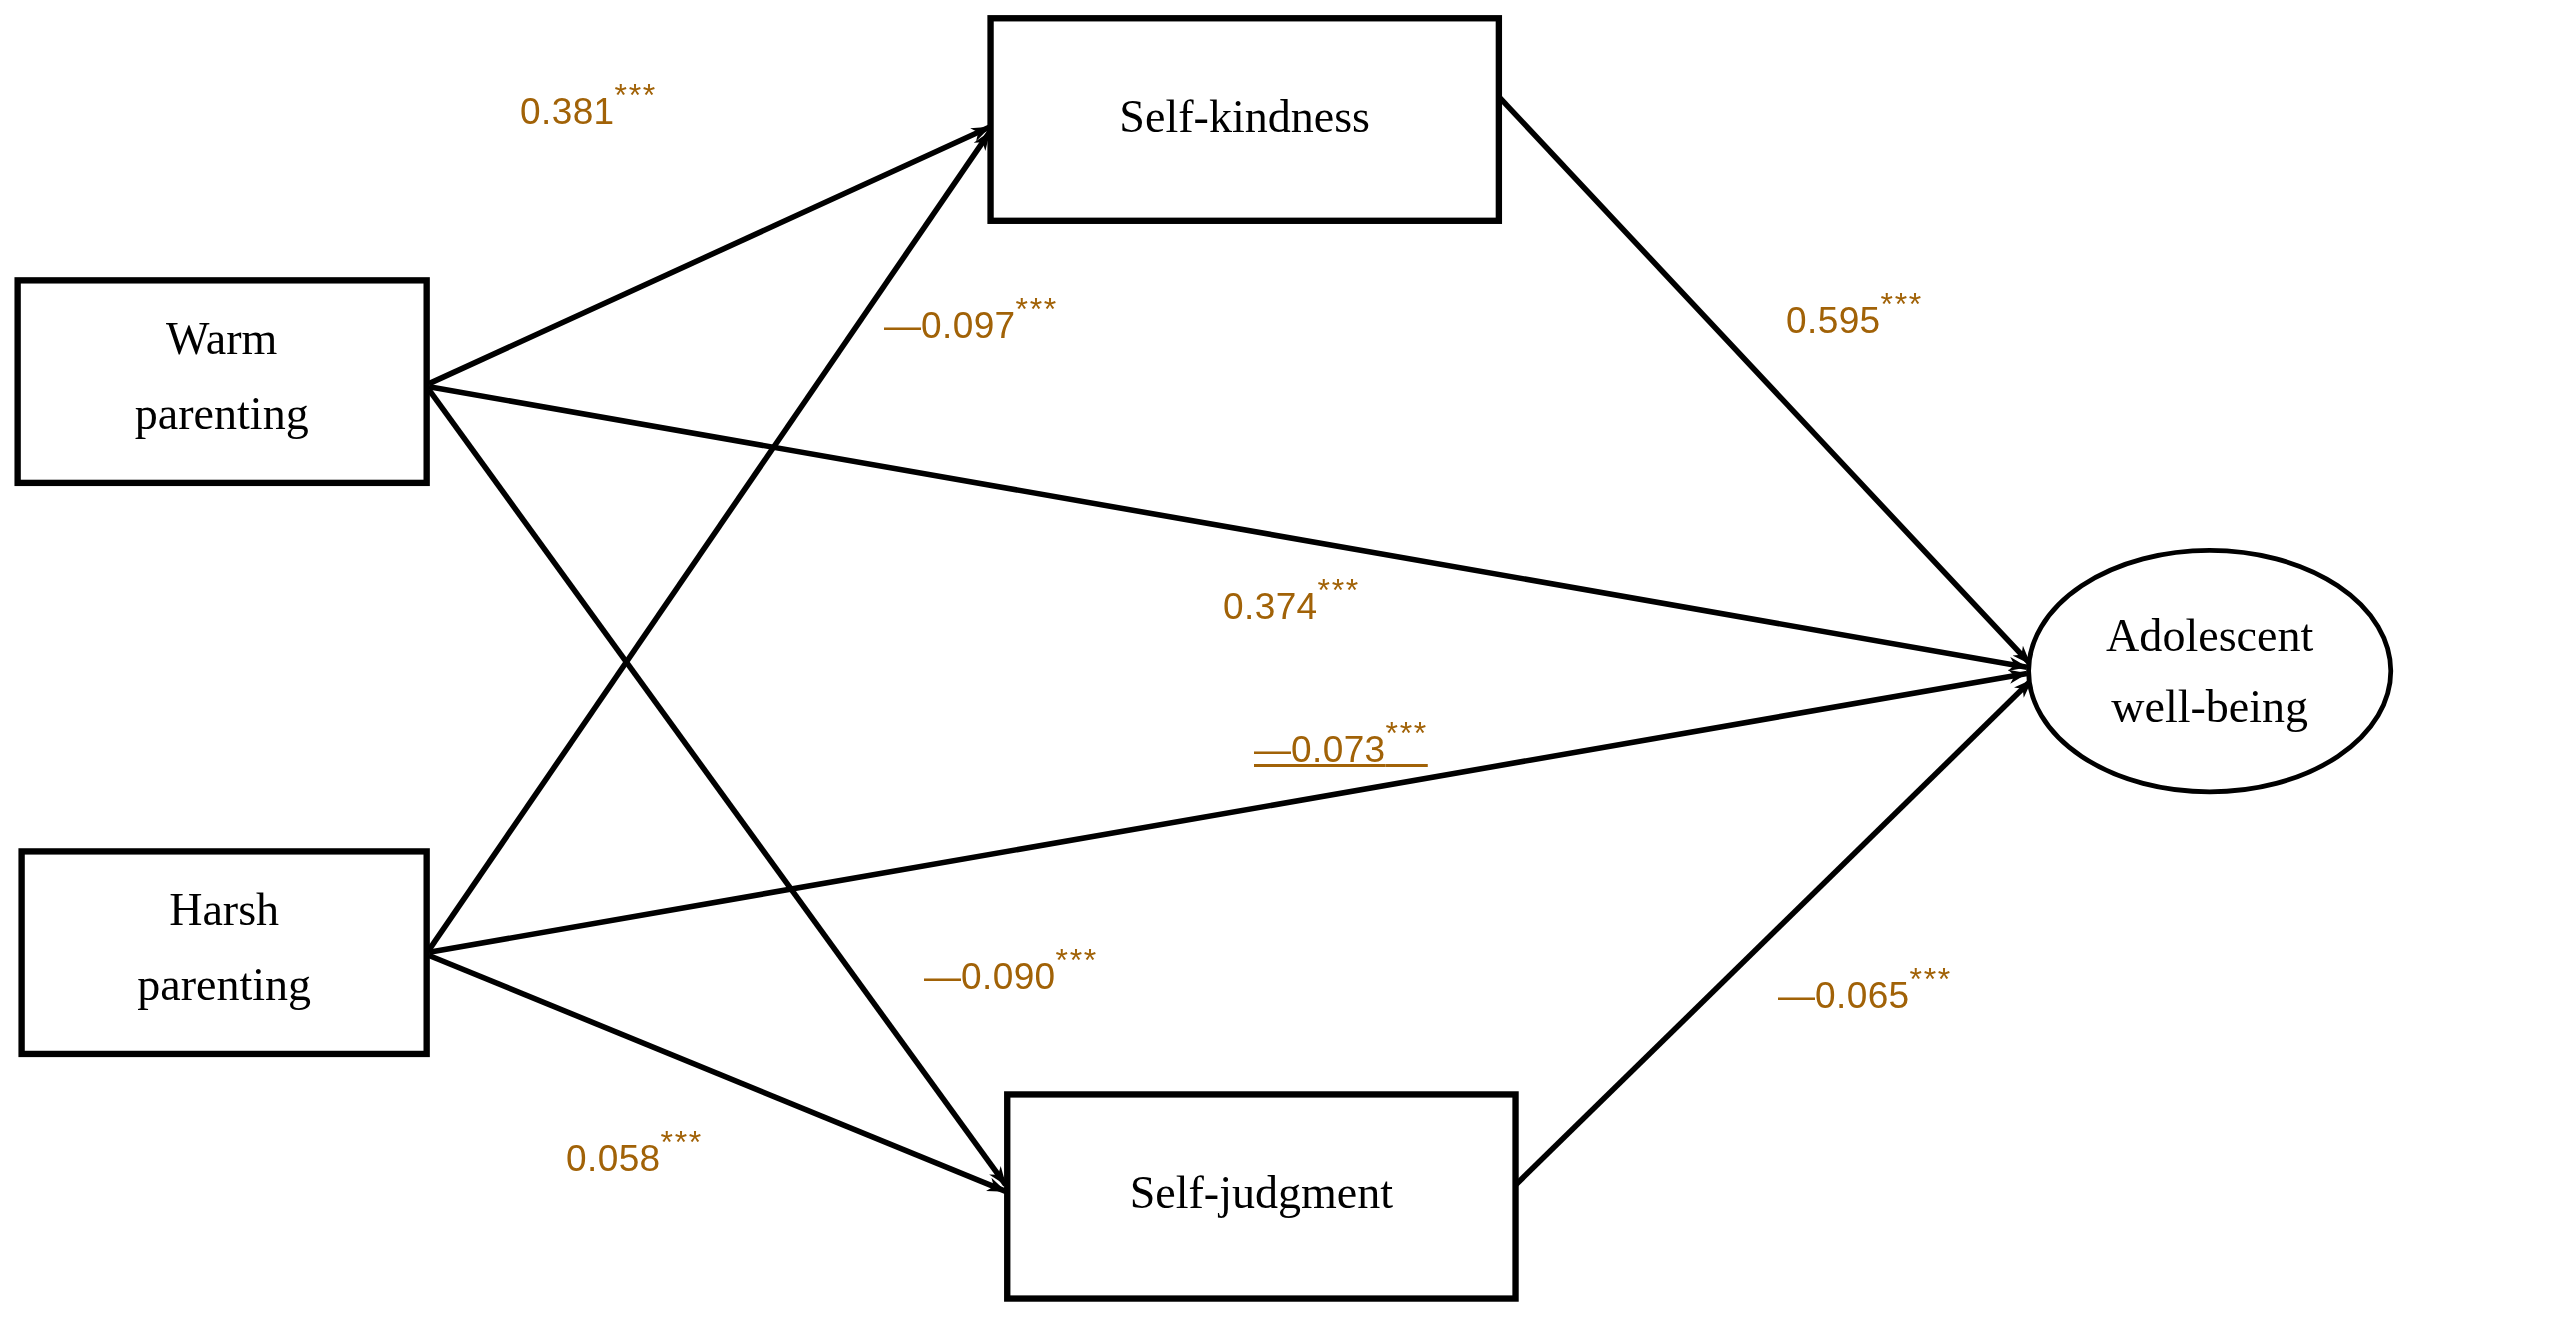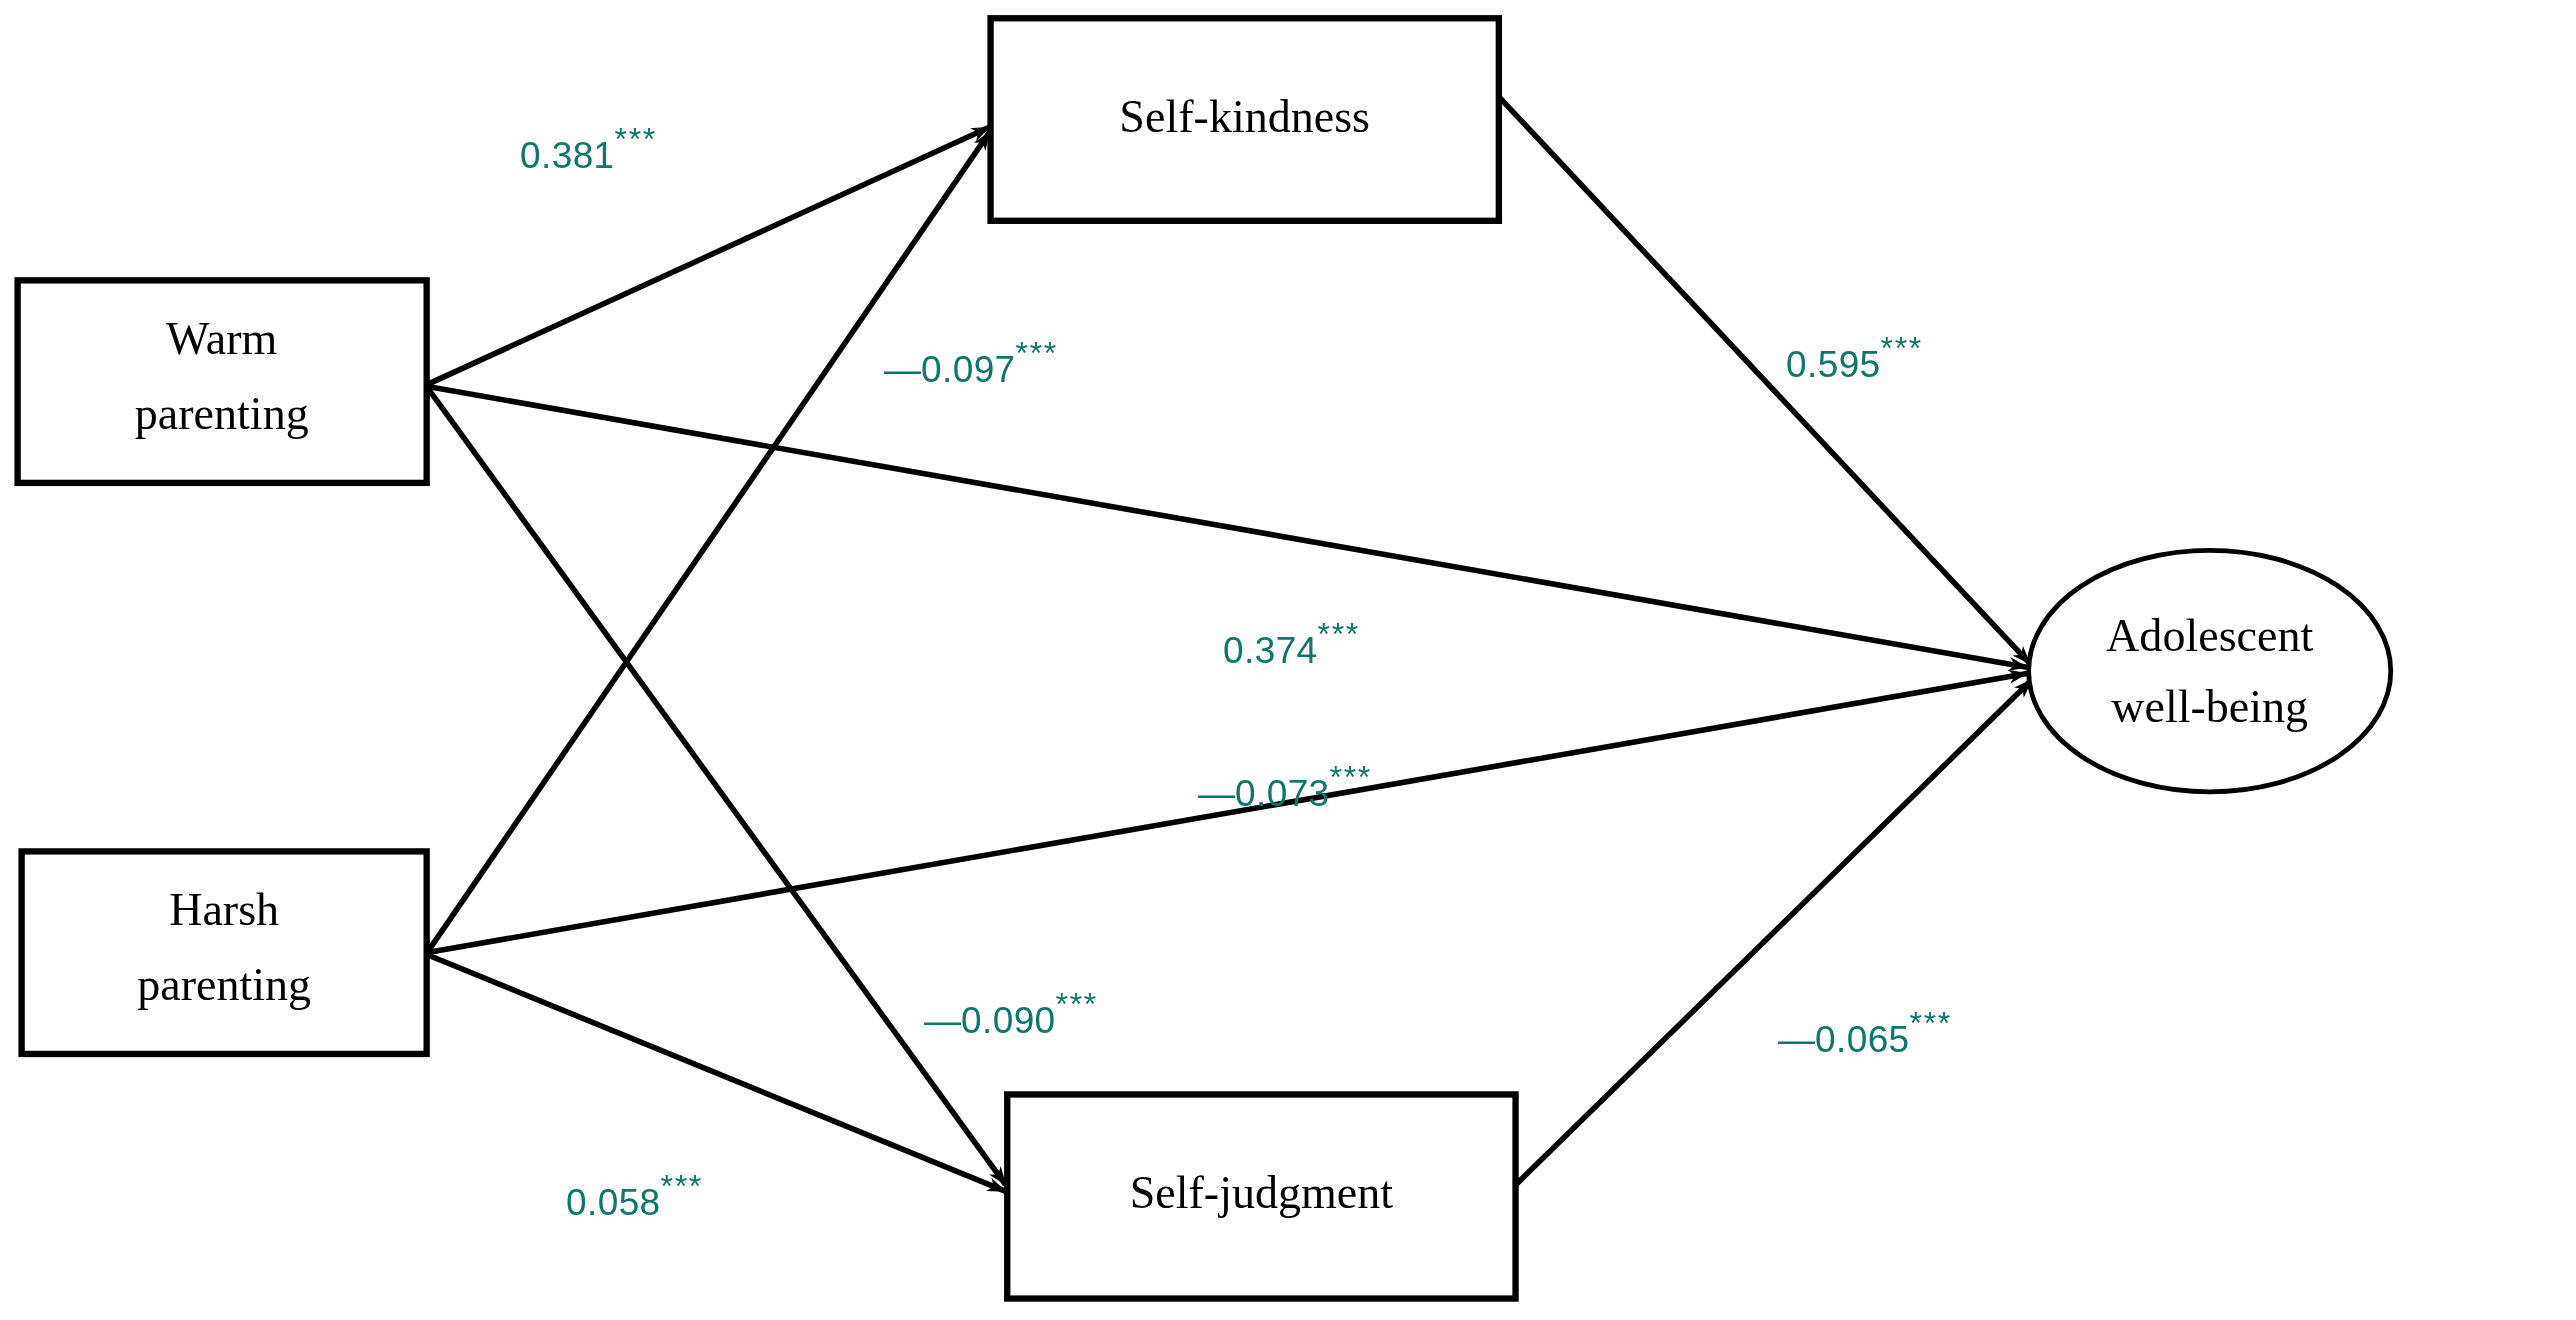--- a/index.html
+++ b/index.html
@@ -42,25 +42,24 @@
   }
   .edge-line {
     stroke: #000000;
     stroke-width: 7;
     fill: none;
   }
   .coef-label {
     position: absolute;
     font-family: "Liberation Sans", "DejaVu Sans", sans-serif;
     font-size: 37px;
-    color: #0f766e;
+    color: #a16207;
     white-space: nowrap;
     line-height: 1;
     letter-spacing: 0.4px;
-    margin-top: 44px;
   }
   .coef-label .stars {
     font-family: "Liberation Sans", "DejaVu Sans", sans-serif;
     font-size: 32px;
     vertical-align: 17.5px;
     letter-spacing: 1.6px;
   }
   .coef-label .sign {
     letter-spacing: 0px;
   }
@@ -134,21 +133,21 @@
   </div>
 
   <div class="coef-label" style="left:884px; top:293px;">
     <span class="sign">—</span><span>0.097</span><span class="stars">***</span>
   </div>
 
   <div class="coef-label" style="left:1223px; top:574px;">
     <span class="sign"></span><span>0.374</span><span class="stars">***</span>
   </div>
 
-  <div class="coef-label" style="left:1198px; top:717px;">
+  <div class="coef-label" style="left:1254px; top:717px;text-decoration:underline;">
     <span class="sign">—</span><span>0.073</span><span class="stars">***</span>
   </div>
 
   <div class="coef-label" style="left:924px; top:944px;">
     <span class="sign">—</span><span>0.090</span><span class="stars">***</span>
   </div>
 
   <div class="coef-label" style="left:566px; top:1126px;">
     <span class="sign"></span><span>0.058</span><span class="stars">***</span>
   </div>

